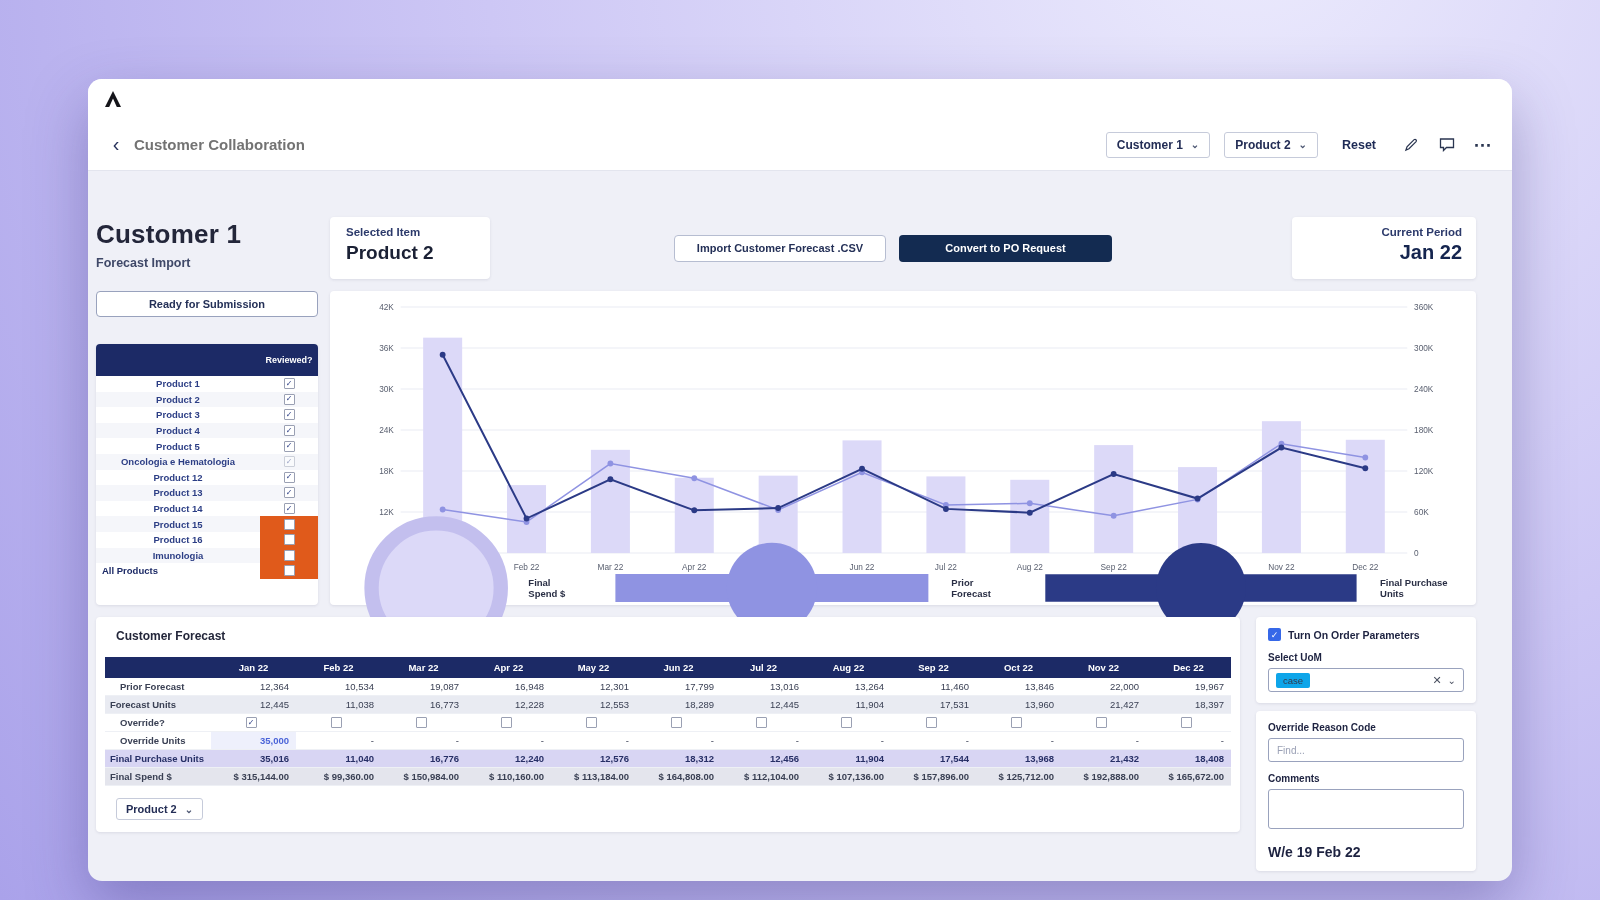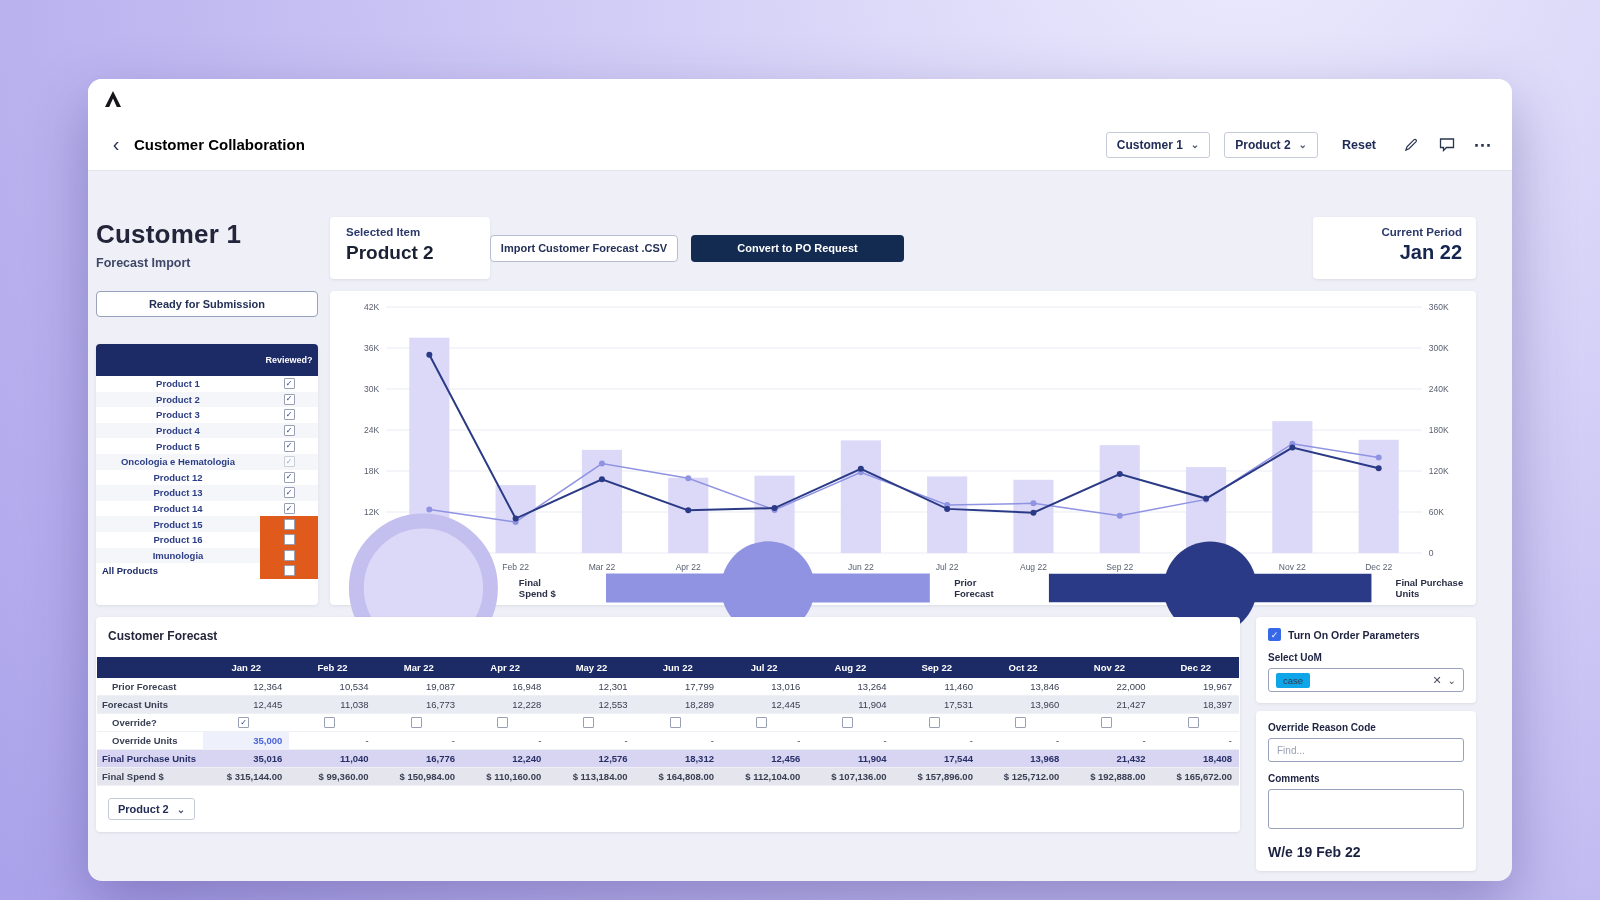--- a/index.html
+++ b/index.html
@@ -11,71 +11,71 @@
   .window {
     position:absolute; left:88px; top:79px; width:1424px; height:802px;
     background:#eff0f7; border-radius:14px; overflow:hidden;
     box-shadow: 0 24px 60px rgba(50,40,120,.35);
   }
   
   .logobar { height:40px; background:#fff; display:flex; align-items:center; padding:0 16px; }
   
   .navbar { height:52px; background:#fff; border-bottom:1px solid #e3e5ee; display:flex; align-items:center; padding:0 18px; }
   .nav-back { width:20px; height:20px; display:flex; align-items:center; justify-content:center; font-size:20px; color:#26305a; cursor:pointer; margin-right:8px; }
-  .nav-title { font-size:15px; font-weight:600; color:#000000; }
+  .nav-title { font-size:15px; font-weight:600; color:#737373; }
   .nav-right { margin-left:auto; display:flex; align-items:center; gap:14px; }
   .pill { display:flex; align-items:center; gap:8px; border:1px solid #c6cbda; border-radius:3px; background:#fff; padding:5px 10px; font-size:12px; color:#232d55; font-weight:600; cursor:pointer; }
   .pill .chev { font-size:10px; color:#4a5470; }
   .reset-btn { font-size:12.5px; color:#1d2a55; font-weight:600; margin:0 10px; cursor:pointer; }
   .icon-btn { width:22px; height:22px; display:flex; align-items:center; justify-content:center; cursor:pointer; color:#2a3550; }
   .icon-btn svg { display:block; }
   .ellipsis { font-size:18px; font-weight:700; color:#2a3550; letter-spacing:1px; }
 
   
   .main { padding:46px 36px 18px 8px; }
   .row-top { display:flex; align-items:center; height:62px; margin-bottom:12px; }
   .title-block { width:234px; align-self:flex-start; padding-top:2px; }
   .cust-title { font-size:26px; font-weight:600; color:#23263a; letter-spacing:.2px; }
   .cust-sub { font-size:12.5px; color:#3f4868; margin-top:6px;font-weight:bold; }
   .card { background:#fff; border-radius:4px; box-shadow:0 1px 3px rgba(25,30,70,.10); }
   .sel-card { width:160px; height:62px; padding:9px 16px; }
   .sel-label { font-size:11.5px; color:#2c3a6b; font-weight:600; }
   .sel-value { font-size:19px; color:#1b2135; font-weight:600; margin-top:4px; }
   .btn { height:27px; display:flex; align-items:center; justify-content:center; border-radius:4px; font-size:11px; font-weight:600; cursor:pointer; }
   .btn-outline { background:#fff; border:1px solid #b6bdd1; color:#243057; }
-  .btn-import { width:188px; }
+  .btn-import { width:212px; margin-left:184px; }
   .btn-dark { width:213px; background:#132b51; color:#fff; margin-left:13px; border:none; }
-  .period-card { margin-left:auto; width:163px; height:62px; padding:9px 14px; text-align:right; }
+  .period-card { margin-left:auto; width:184px; height:62px; padding:9px 14px; text-align:right; }
   .period-label { font-size:11.5px; color:#2c3a6b; font-weight:600; }
   .period-value { font-size:20px; color:#15254f; font-weight:700; margin-top:3px; }
 
   .row-mid { display:flex; gap:12px; height:314px; margin-bottom:12px; }
   .left-col { width:222px; display:flex; flex-direction:column; }
   .ready-btn { height:26px; border:1px solid #99a2bd; width:100%; }
   .orders-card { margin-top:27px; flex:1; display:flex; flex-direction:column; overflow:hidden; }
   .orders-title { font-size:12px; font-weight:700; color:#23263a; padding:11px 12px 9px; }
   .po-header { display:flex; background:#1c2a66; height:32px; align-items:center; }
   .po-header .h-name { flex:1; }
   .po-header .h-rev { width:58px; text-align:center; color:#fff; font-size:9px; font-weight:700; }
   .po-row { display:flex; align-items:center; height:15.6px; }
   .po-row.alt { background:#f5f6fa; }
   .po-name { flex:1; text-align:center; font-size:9.5px; font-weight:600; color:#2c3e85; overflow:hidden; white-space:nowrap; }
   .po-row.total .po-name { text-align:left; padding-left:6px; color:#1c2a66; font-weight:700; }
   .po-cell { width:58px; display:flex; align-items:center; justify-content:center; height:100%; }
   .po-cell.orange { background:#e05a1b; }
   .cb { width:11px; height:11px; border:1px solid #9aa0b3; background:#fff; border-radius:1px; display:flex; align-items:center; justify-content:center; font-size:8px; color:#2c3e85; line-height:1; cursor:pointer; }
   .cb.muted { opacity:.45; }
-  .chart-card { flex:1; padding:8px 4px 4px; display:flex; flex-direction:column; }
+  .chart-card { flex:1; padding:8px 20px 4px; display:flex; flex-direction:column; }
   .chart-card svg { display:block; width:100%; height:278px; }
   .ax { font-size:8.5px; fill:#5a6070; font-family:"Liberation Sans",sans-serif; }
   .legend { display:flex; justify-content:center; gap:22px; align-items:center; height:22px; }
   .legend-item { display:flex; align-items:center; gap:6px; font-size:9.5px; font-weight:600; color:#2a2f45; }
 
   .row-bottom { display:flex; gap:16px; align-items:flex-start; }
-  .table-card { flex:1; padding:12px 0 10px; }
+  .table-card { flex:1; padding:12px 8px 10px; }
   .fc-title { font-size:12px; font-weight:700; color:#23263a; padding:0 12px 14px; }
   table.fc { width:calc(100% - 2px); margin:0 1px; border-collapse:collapse; table-layout:fixed; }
   table.fc th { background:#1c2a66; color:#fff; font-size:9.5px; font-weight:700; padding:5px 2px; text-align:center; }
   table.fc th.lbl { width:106px; }
   table.fc td { font-size:9.5px; color:#3a4054; padding:3px 7px 3px 2px; text-align:right; border-bottom:1px solid #eef0f5; height:16px; }
   td.lblcell { text-align:left !important; font-weight:700; color:#20274d; padding-left:5px !important; }
   td.lblcell.indent { padding-left:15px !important; font-weight:600; }
   tr.r-plain td { background:#fff; }
   tr.r-gray td { background:#e9ebf2; }
   tr.r-salmon td { background:#f7c9a6; color:#45321c; }

